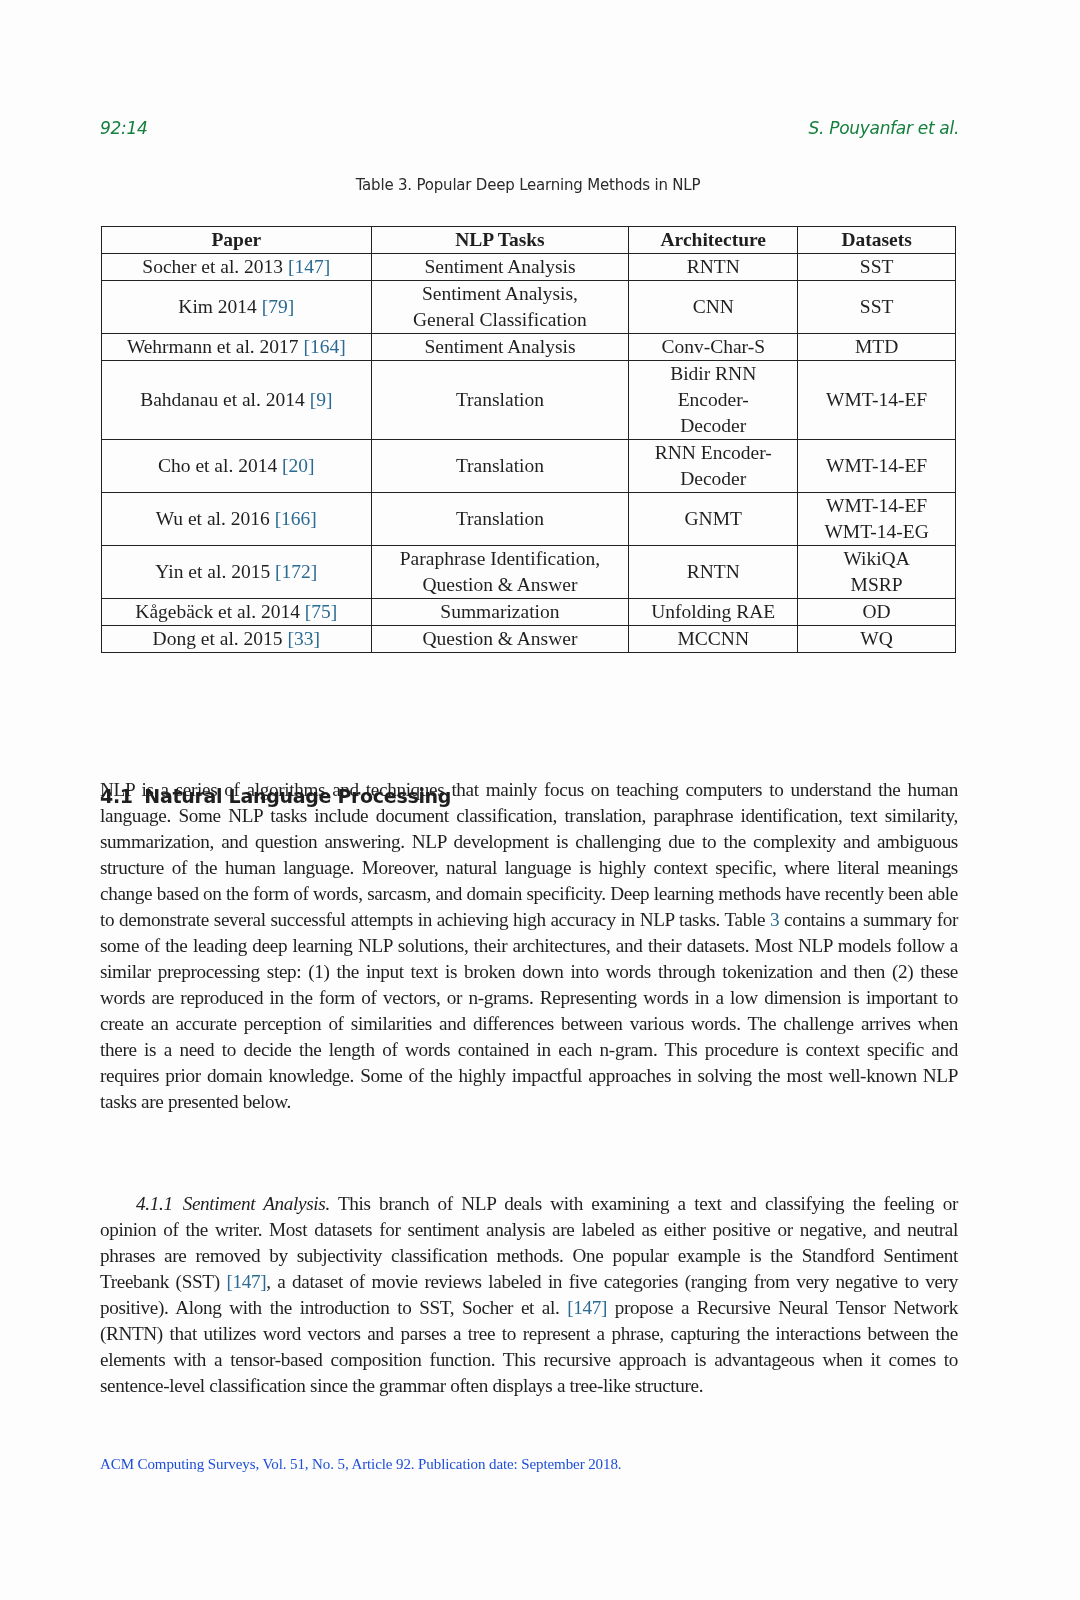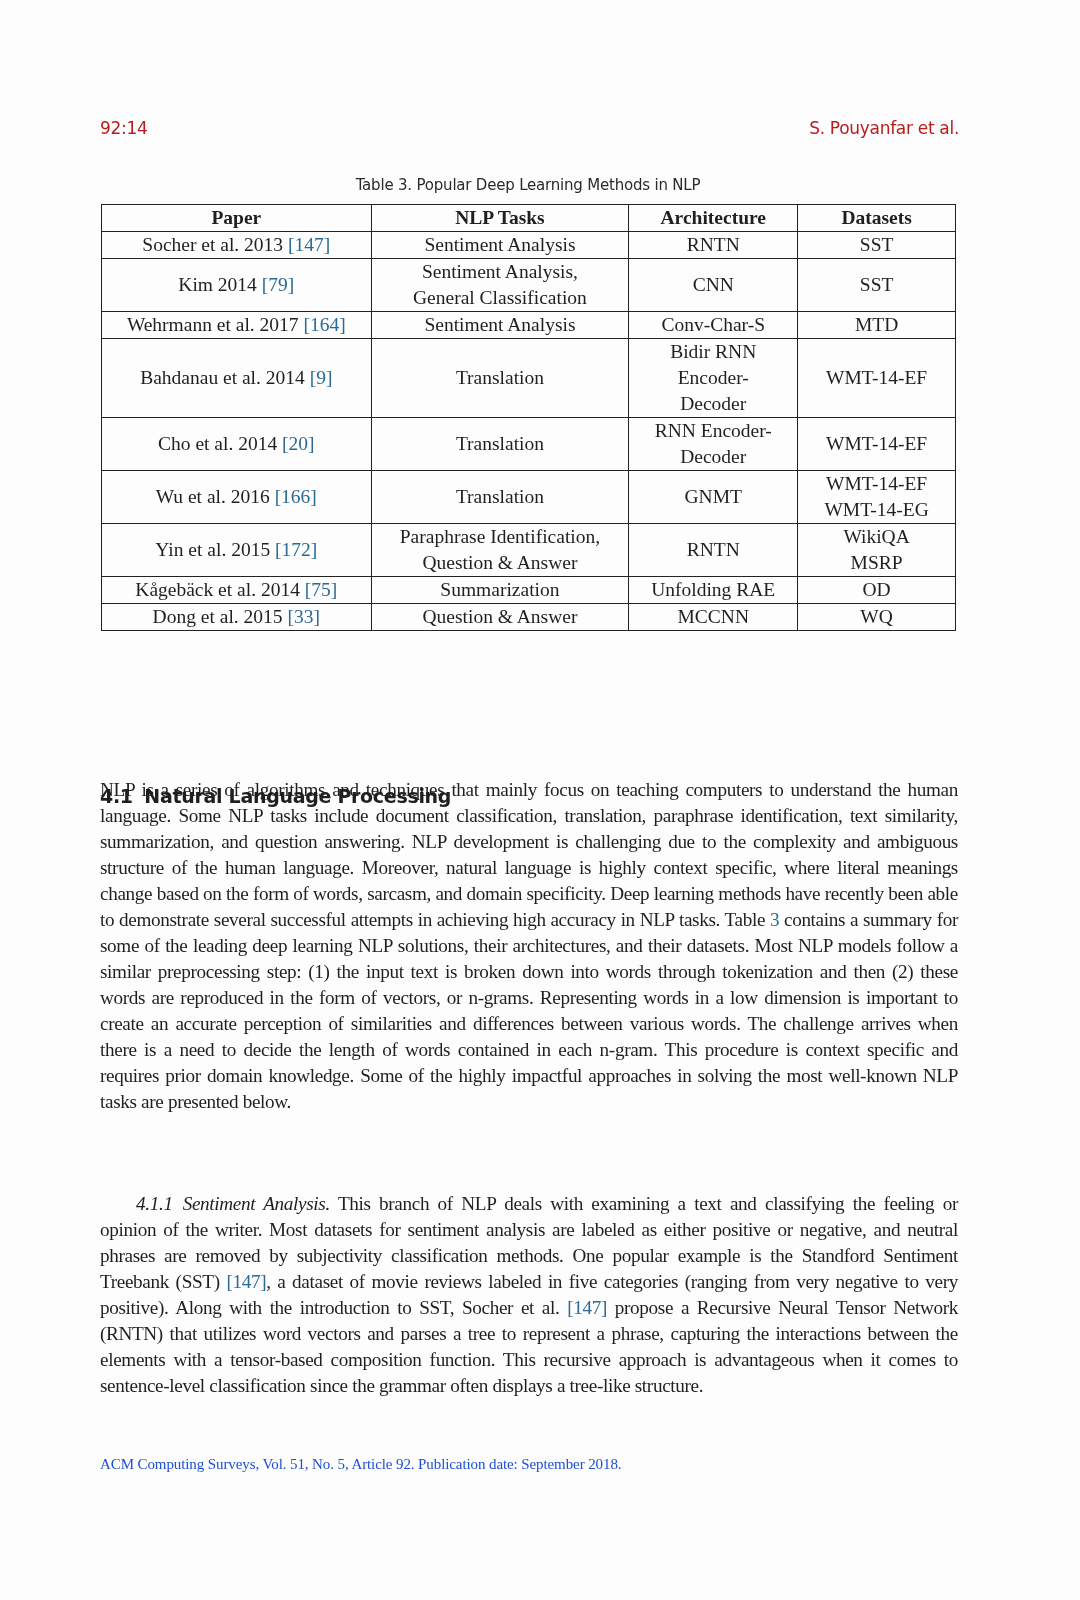--- a/index.html
+++ b/index.html
@@ -6,29 +6,29 @@
   body {
     width: 1080px; height: 1600px; background: #fdfdfd;
     position: relative; overflow: hidden;
     color: #1f1f1f;
     font-family: "Liberation Serif", "DejaVu Serif", serif;
   }
   .running-head {
     position: absolute; top: 118px; left: 100px; right: 121px;
     display: flex; justify-content: space-between;
     font-family: "DejaVu Sans", "Liberation Sans", sans-serif;
-    font-size: 17px; color: #b91c1c; letter-spacing: -0.3px;
+    font-size: 17px; color: #15803d; letter-spacing: -0.3px; font-style: italic;
   }
   .caption {
     position: absolute; top: 176px; left: 0; width: 1056px; text-align: center;
     font-family: "DejaVu Sans", "Liberation Sans", sans-serif;
     font-size: 15px; color: #2a2a2a; letter-spacing: -0.2px;
   }
   table.methods {
-    position: absolute; top: 204px; left: 101px;
+    position: absolute; top: 226px; left: 101px;
     border-collapse: collapse; width: 855px;
     font-size: 19.5px; line-height: 26px;
   }
   table.methods col.c1 { width: 270px; }
   table.methods col.c2 { width: 258px; }
   table.methods col.c3 { width: 169px; }
   table.methods col.c4 { width: 158px; }
   table.methods th, table.methods td {
     border: 1.5px solid #222; text-align: center; vertical-align: middle;
     padding: 0 4px; font-weight: normal;

